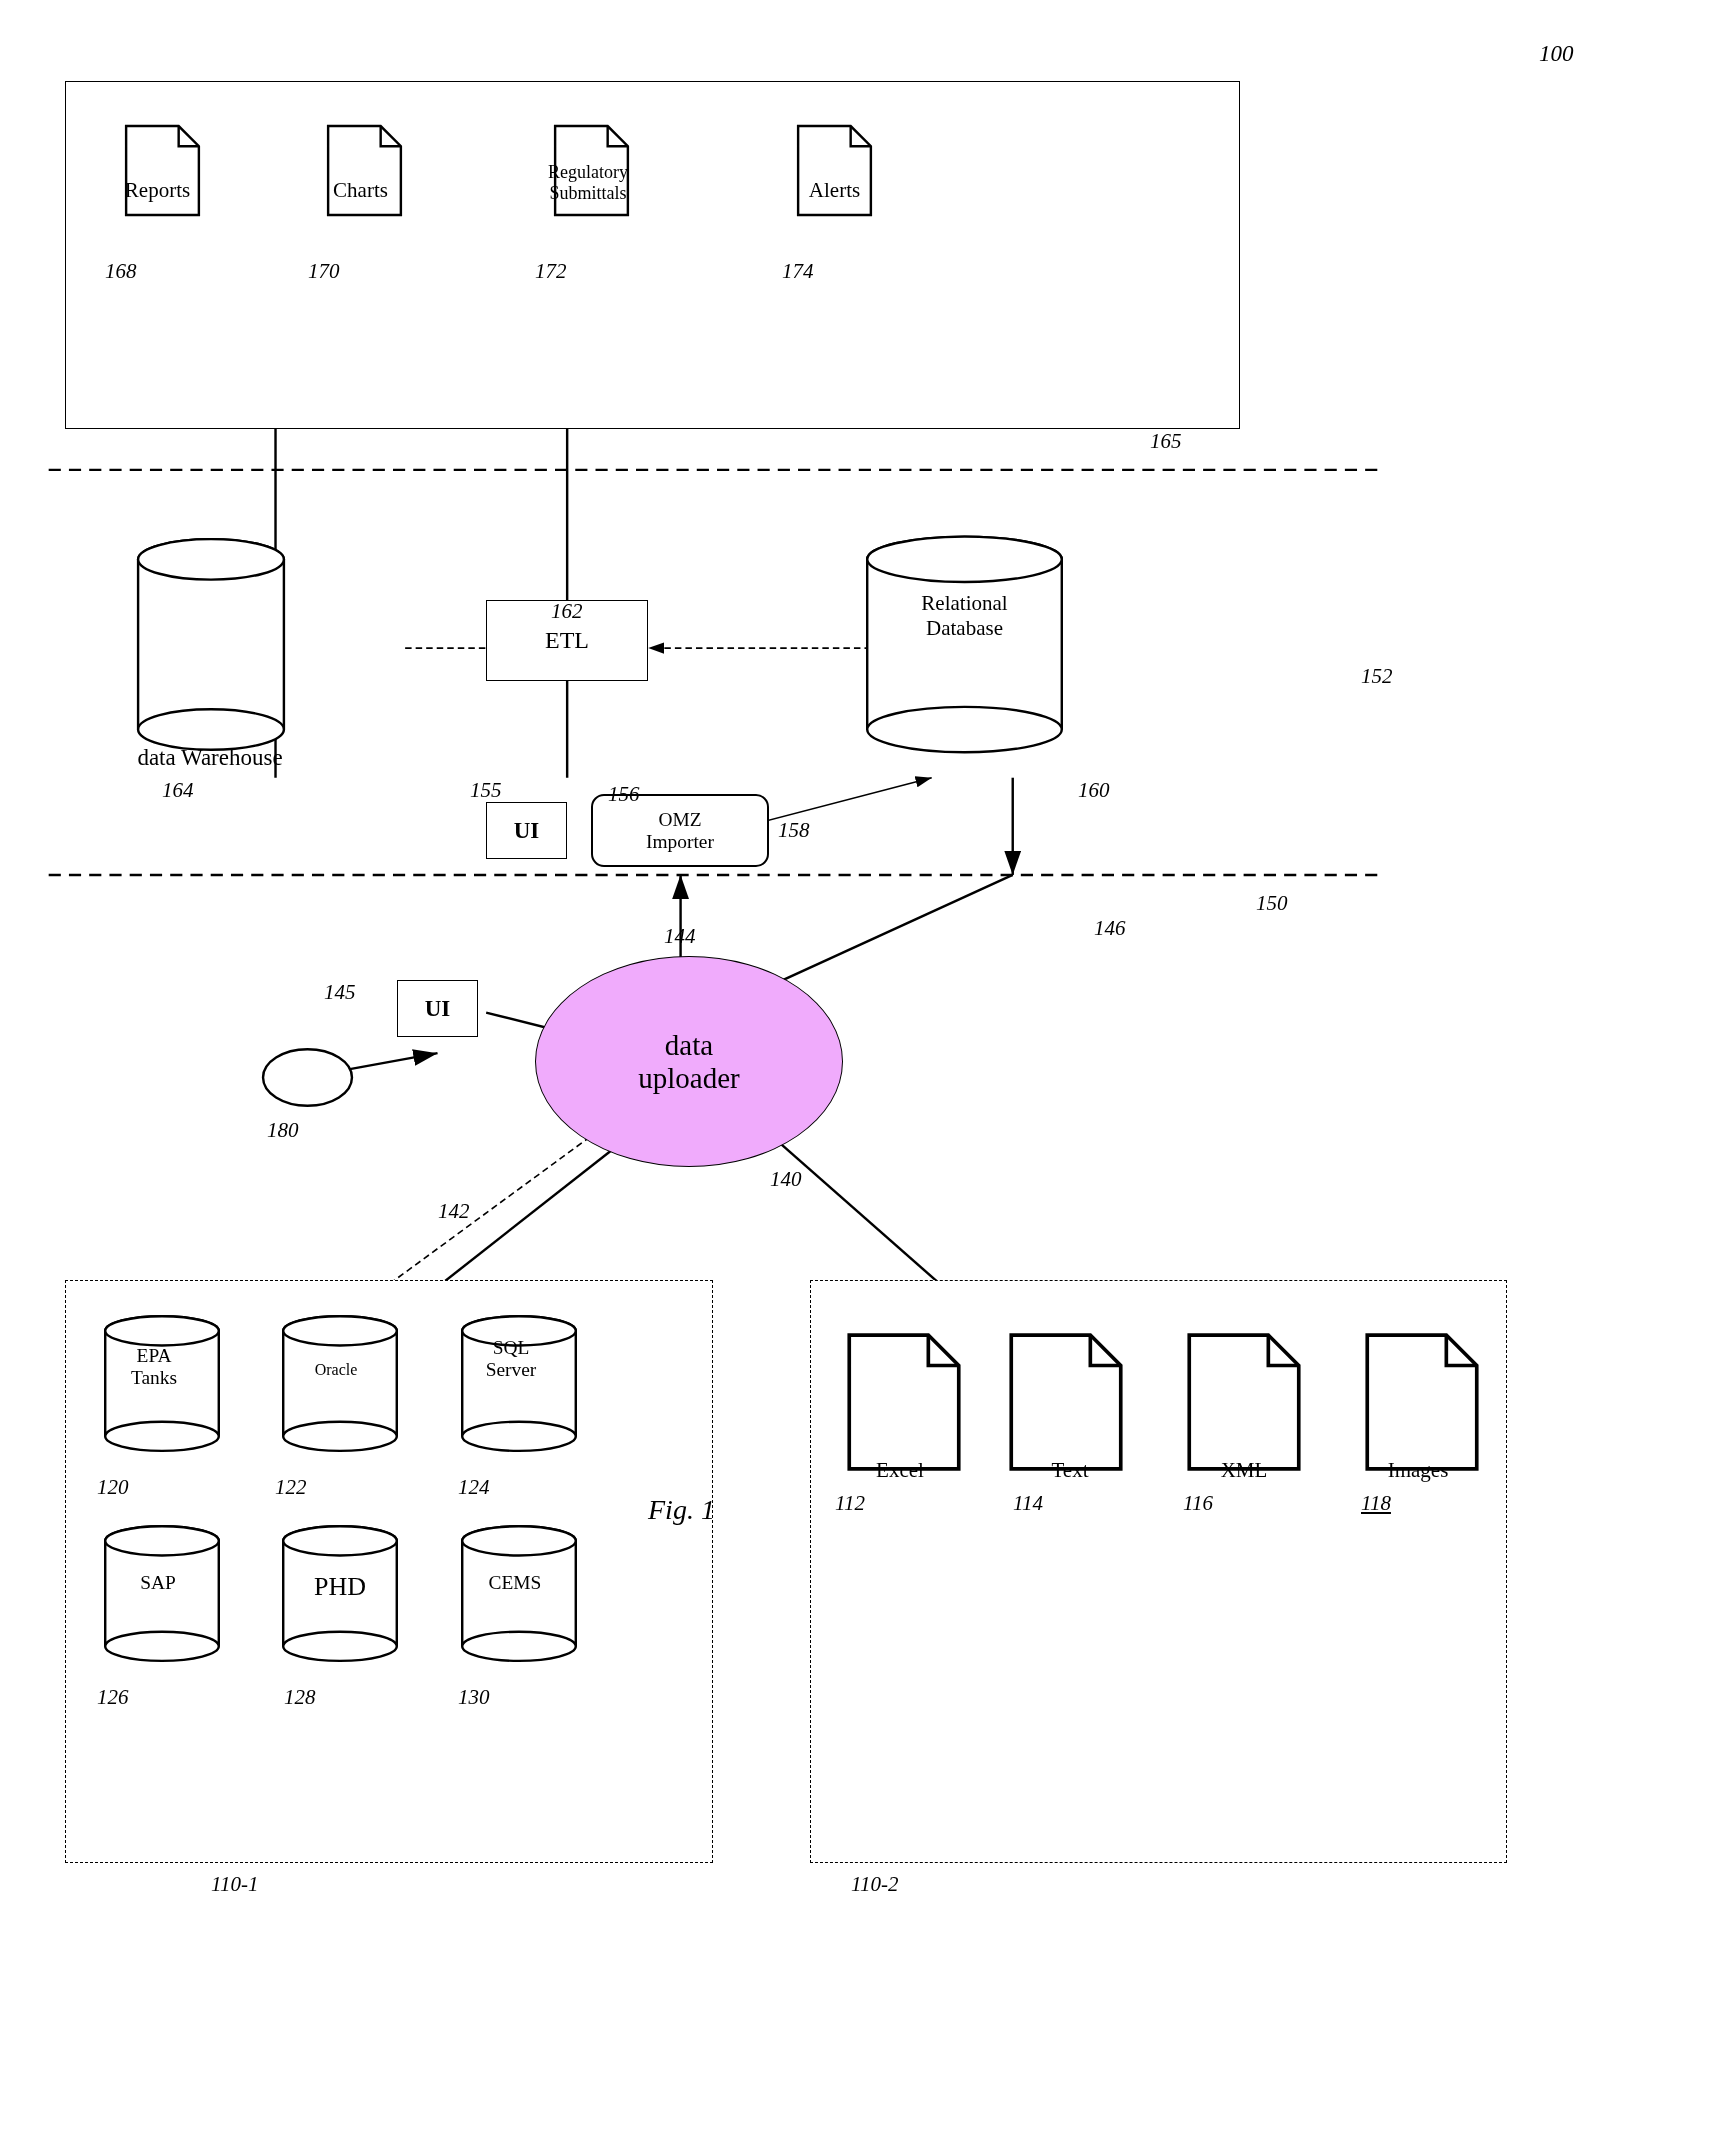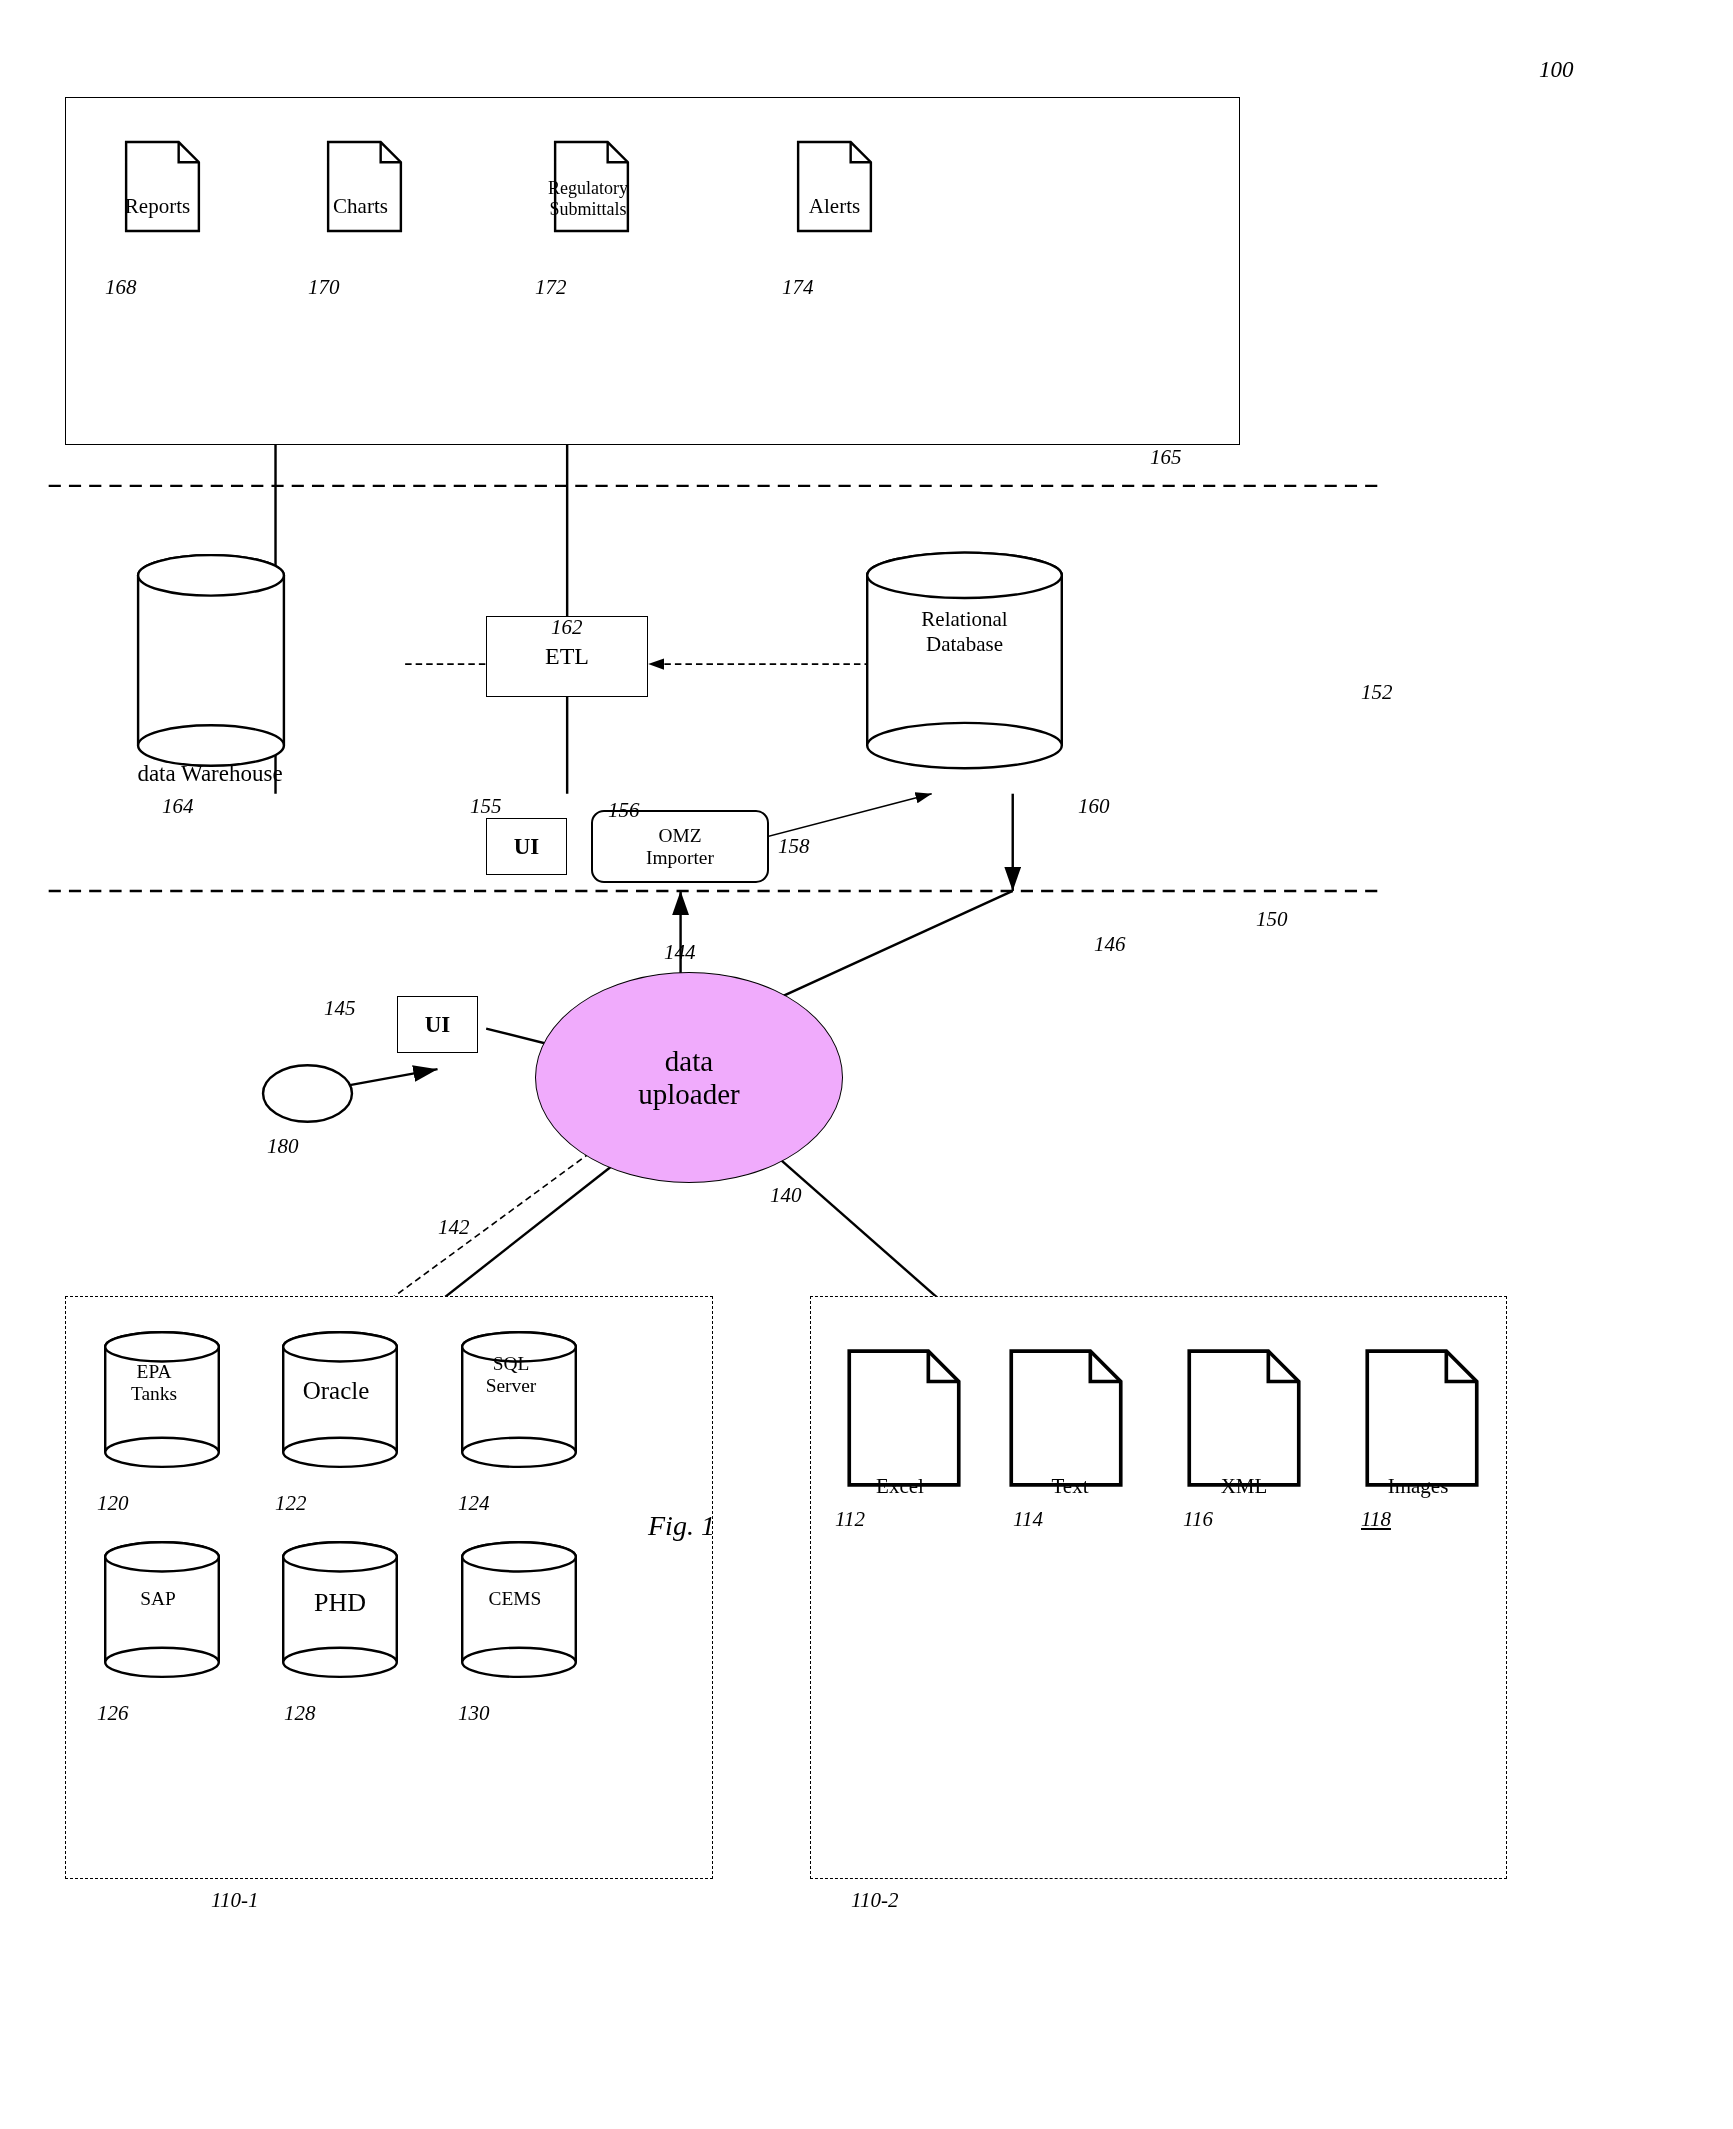--- a/index.html
+++ b/index.html
@@ -7,21 +7,21 @@
       background: #fff;
       font-family: 'Times New Roman', serif;
       width: 1733px;
       height: 2129px;
       position: relative;
       overflow: hidden;
     }
 
     .diagram-container {
       position: absolute;
-      top: 16px; left: 0;
+      top: 0; left: 0;
       width: 1733px;
       height: 1591px;
     }
 
     
     .ref-label {
       position: absolute;
       font-family: 'Times New Roman', serif;
       font-size: 23px;
       font-style: italic;
@@ -275,21 +275,21 @@
   <div style="position:absolute; top:1313px; left:275px;">
     <svg width="130" height="146" viewBox="0 0 160 180" xmlns="http://www.w3.org/2000/svg">
       <ellipse cx="80" cy="22" rx="70" ry="18" fill="white" stroke="black" stroke-width="3"></ellipse>
       <rect x="10" y="22" width="140" height="130" fill="white" stroke="none"></rect>
       <line x1="10" y1="22" x2="10" y2="152" stroke="black" stroke-width="3"></line>
       <line x1="150" y1="22" x2="150" y2="152" stroke="black" stroke-width="3"></line>
       <ellipse cx="80" cy="152" rx="70" ry="18" fill="white" stroke="black" stroke-width="3"></ellipse>
       <ellipse cx="80" cy="22" rx="70" ry="18" fill="white" stroke="black" stroke-width="3"></ellipse>
     </svg>
   </div>
-  <div class="label-text" style="top:1361px; left:267px; width:138px; font-size:25px;">Oracle</div>
+  <div class="label-text" style="top:1361px; left:267px; width:138px; font-size:16px;">Oracle</div>
   <span class="ref-label handwritten" style="top:1475px; left:275px;">122</span>
 
   <div style="position:absolute; top:1313px; left:454px;">
     <svg width="130" height="146" viewBox="0 0 160 180" xmlns="http://www.w3.org/2000/svg">
       <ellipse cx="80" cy="22" rx="70" ry="18" fill="white" stroke="black" stroke-width="3"></ellipse>
       <rect x="10" y="22" width="140" height="130" fill="white" stroke="none"></rect>
       <line x1="10" y1="22" x2="10" y2="152" stroke="black" stroke-width="3"></line>
       <line x1="150" y1="22" x2="150" y2="152" stroke="black" stroke-width="3"></line>
       <ellipse cx="80" cy="152" rx="70" ry="18" fill="white" stroke="black" stroke-width="3"></ellipse>
       <ellipse cx="80" cy="22" rx="70" ry="18" fill="white" stroke="black" stroke-width="3"></ellipse>

